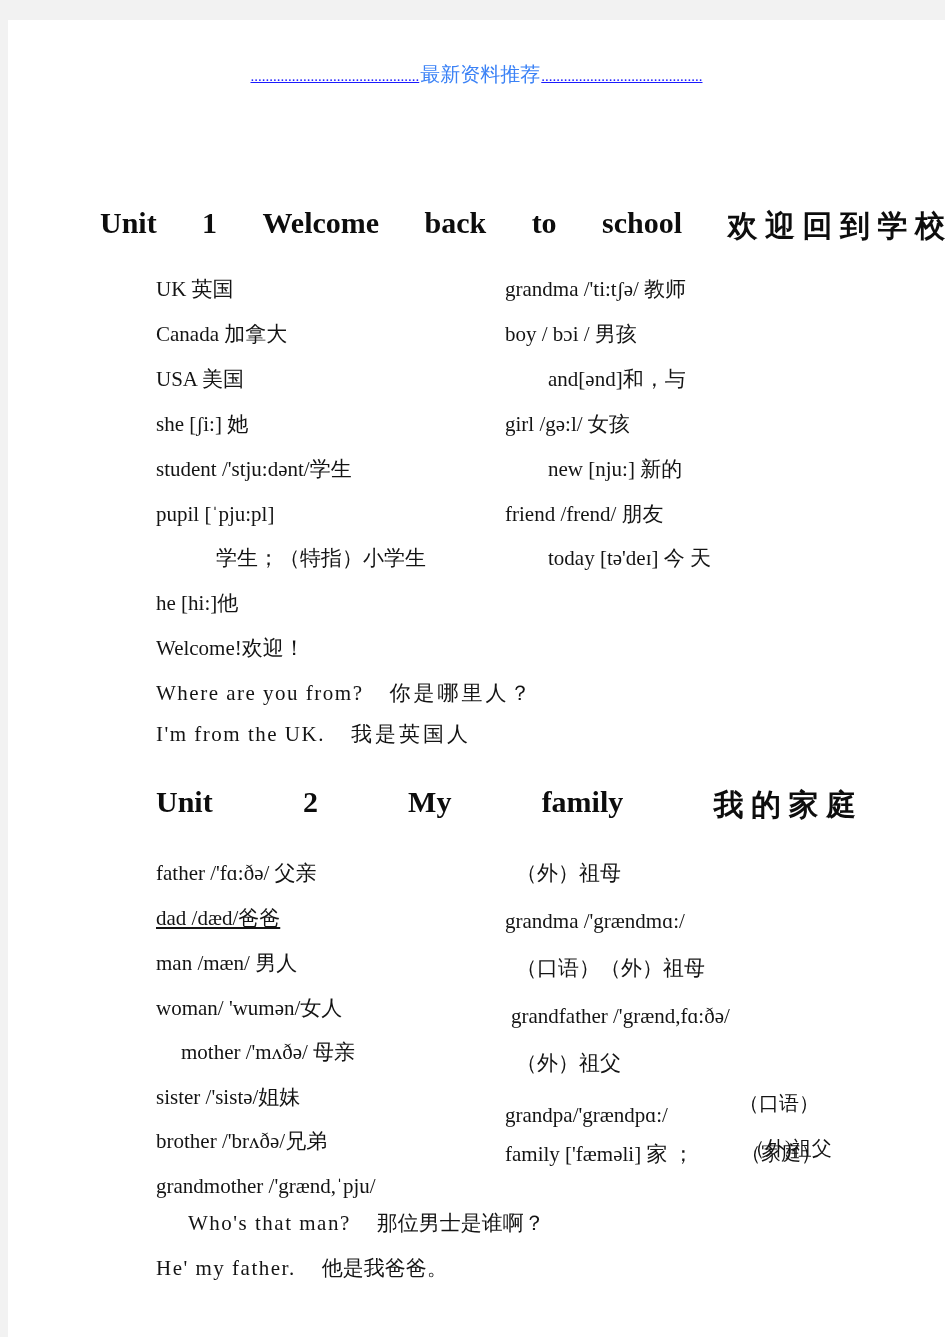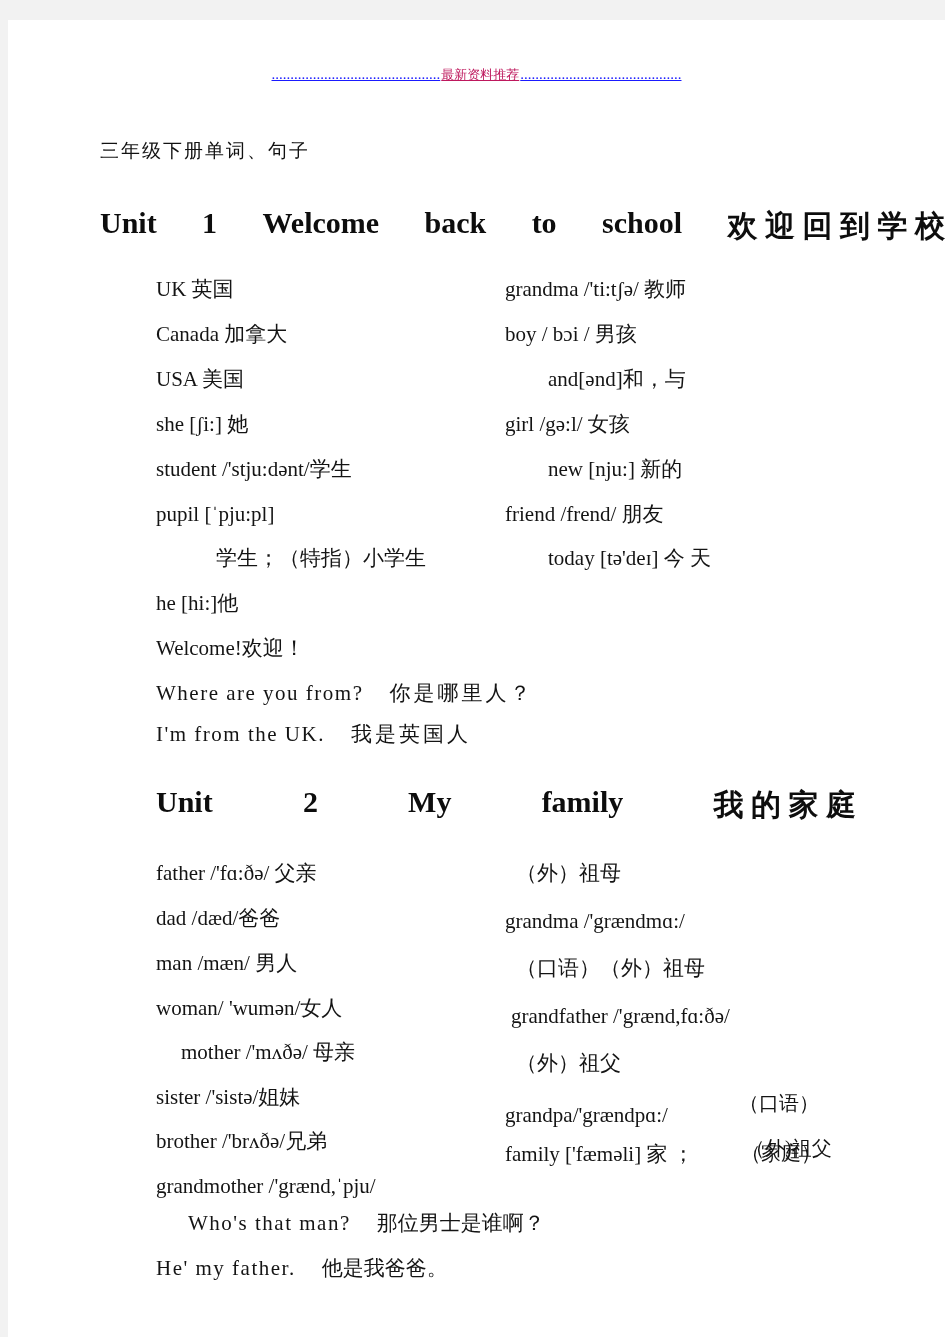--- a/index.html
+++ b/index.html
@@ -31,23 +31,22 @@
     line-height: 20px;
     color: #1a1aff;
   }
   .doc-header .dots {
     color: #1a1aff;
     letter-spacing: 0px;
     text-decoration: underline;
     font-family: "Liberation Serif", serif;
   }
   .doc-header .htext {
-    color: #be185d;
-    text-decoration: underline;
-    font-size: 13px;
+    color: #3b82f6;
+    font-size: 20px;
     padding: 0 1px;
   }
 
   
   .title-line {
     position: absolute;
     left: 92px;
     font-size: 19px;
     color: #111;
     letter-spacing: 2px;
@@ -90,21 +89,20 @@
 </style>
 </head>
 <body>
 
 <div id="page">
 
   <div class="doc-header">
     <span class="dots">.............................................</span><span class="htext">最新资料推荐</span><span class="dots">...........................................</span>
   </div>
 
-  <div class="title-line" style="top:118px;">三年级下册单词、句子</div>
 
   <div class="unit-head" style="top:186px;">
     <span class="seg">Unit</span>
     <span class="seg">1</span>
     <span class="seg">Welcome</span>
     <span class="seg">back</span>
     <span class="seg">to</span>
     <span class="seg">school</span>
     <span class="seg cn">欢 迎 回 到 学 校</span>
   </div>
@@ -137,21 +135,21 @@
 
   <div class="unit-head" style="top:765px; left:148px; width:700px;">
     <span class="seg">Unit</span>
     <span class="seg">2</span>
     <span class="seg">My</span>
     <span class="seg">family</span>
     <span class="seg cn">我   的   家   庭</span>
   </div>
 
   <div class="vline" style="left:148px; top:842px;">father /'fɑ:ðə/ 父亲</div>
-  <div class="vline" style="left:148px; top:887px;">dad /dæd/爸爸</div>
+  <div class="vline" style="left:148px; top:887px;text-decoration:underline;">dad /dæd/爸爸</div>
   <div class="vline" style="left:148px; top:932px;">man /mæn/ 男人</div>
   <div class="vline" style="left:148px; top:977px;">woman/ 'wumən/女人</div>
   <div class="vline" style="left:148px; top:1021px;margin-left:25px;">mother /'mʌðə/ 母亲</div>
   <div class="vline" style="left:148px; top:1066px;">sister /'sistə/姐妹</div>
   <div class="vline" style="left:148px; top:1110px;">brother /'brʌðə/兄弟</div>
   <div class="vline" style="left:148px; top:1155px;">grandmother /'grænd,ˈpju/</div>
 
   <div class="vline" style="left:508px; top:842px;">（外）祖母</div>
   <div class="vline" style="left:497px; top:890px;">grandma /'grændmɑ:/</div>
   <div class="vline" style="left:508px; top:937px;">（口语）（外）祖母</div>

